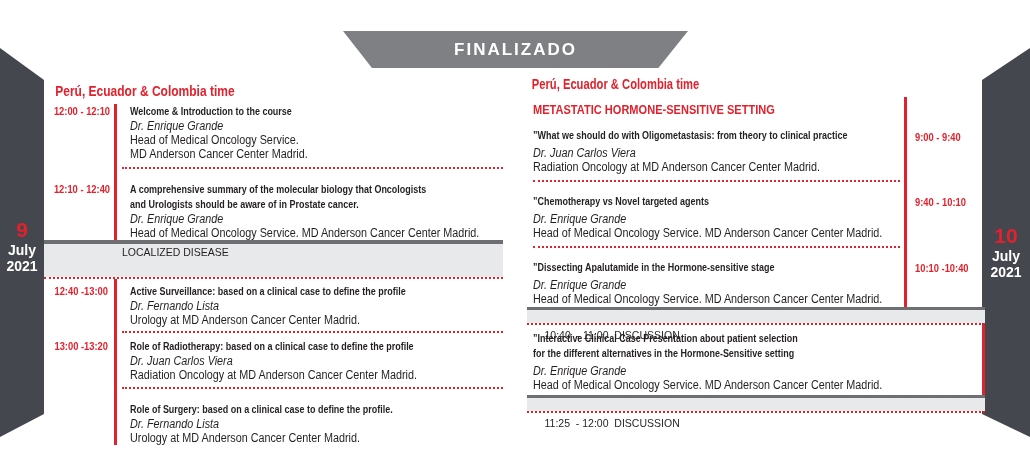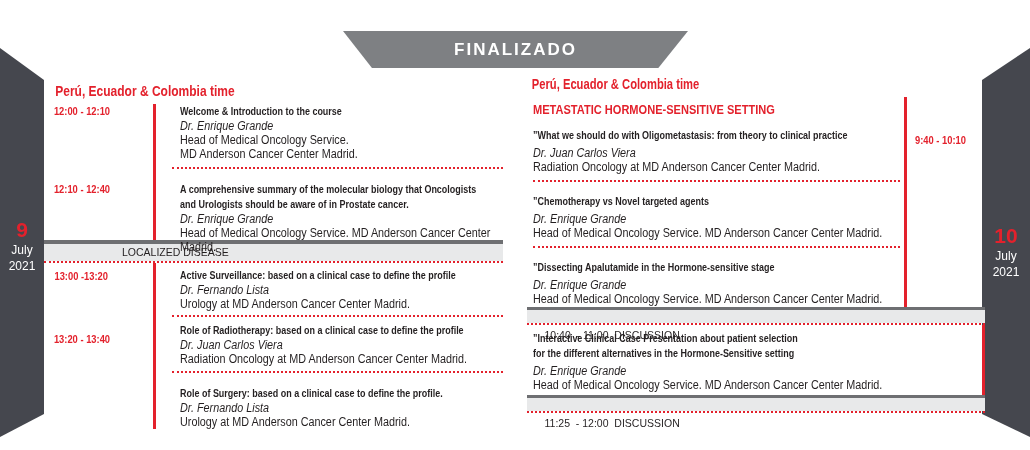--- a/index.html
+++ b/index.html
@@ -26,21 +26,21 @@
   
   .panel{position:absolute;top:48px;height:389px;background:var(--dark);}
   .panel-left{left:0;width:44px;
     clip-path:polygon(0 0,100% 8.2%,100% 94.1%,0 100%);}
   .panel-right{left:982px;width:48px;
     clip-path:polygon(0 8.2%,100% 0,100% 100%,0 94.1%);}
   .panel-inner{position:absolute;left:0;right:0;text-align:center;}
   .panel-left .panel-inner{top:170px;}
   .panel-right .panel-inner{top:176px;}
   .pday{font-size:21px;font-weight:bold;color:var(--red);line-height:24px;}
-  .pmonth,.pyear{font-size:12px;font-weight:normal;color:#fff;line-height:16px;}
+  .pmonth,.pyear{font-size:14px;font-weight:bold;color:#fff;line-height:16px;}
 
   
   .col{position:absolute;}
   .col-left{left:44px;top:82px;width:459px;}
   .col-right{left:527px;top:76px;width:458px;}
 
   .tz{color:var(--red);font-weight:bold;font-size:15px;white-space:nowrap;
     transform:scaleX(0.8);transform-origin:0 50%;}
   .tz-left{height:22px;padding-left:14px;}
   .tz-right{height:21px;padding-left:6px;font-size:14px;}
@@ -50,40 +50,40 @@
   .col-left .times{width:70px;}
   .col-right .times{width:78px;}
   .tslot{font-size:11px;font-weight:bold;color:var(--red);line-height:15px;}
   .col-left .tslot{text-align:right;padding-right:6px;}
   .col-right .tslot{text-align:left;padding-left:8px;}
   .tsq{display:inline-block;white-space:nowrap;transform:scaleX(0.85);}
   .col-left .tsq{transform-origin:100% 50%;}
   .col-right .tsq{transform-origin:0 50%;}
 
   .content{flex:1;min-width:0;}
-  .content-l{border-left:3px solid var(--red);padding-left:24px;margin-left:39px;}
+  .content-l{border-left:3px solid var(--red);padding-left:13px;}
   .content-r{border-right:3px solid var(--red);padding-left:6px;padding-right:14px;}
 
   .entry{overflow:visible;}
   .s-title{font-size:11.5px;font-weight:bold;line-height:15px;color:var(--text);
     white-space:pre-line;width:128%;transform:scaleX(0.78);transform-origin:0 0;}
   .s-text{font-size:12px;line-height:14px;color:var(--text);
     white-space:pre-line;width:111%;transform:scaleX(0.9);transform-origin:0 0;}
   .s-speaker{font-style:italic;}
   .col-right .s-speaker{margin-top:3px;}
 
   .subheader{color:var(--red);font-weight:bold;font-size:13px;white-space:nowrap;
     transform:scaleX(0.85);transform-origin:0 0;}
 
   .dotted{height:0;border-top:2px dotted var(--red);}
   .dotted.in-l{margin-left:-8px;}
   .dotted.in-r{margin-right:-10px;}
   .dotted.full{width:100%;}
 
-  .bar{background:var(--bar-fill);height:21px;line-height:17px;font-size:10.5px;color:var(--text);}
+  .bar{background:var(--bar-fill);height:37px;line-height:17px;font-size:10.5px;color:var(--text);}
   .bar-local{border-top:4px solid var(--bar-border);padding-left:78px;}
   .bar-disc{border-top:3px solid var(--bar-border);height:16px;
     padding-right:70px;white-space:pre;}
 </style>
 </head>
 <body>
 
 <div class="stage">
 
   <div class="banner">
@@ -131,22 +131,22 @@
       </div>
     </div>
 
     <div class="bar bar-local">
       <span>LOCALIZED DISEASE</span>
     </div>
     <div class="dotted full"></div>
 
     <div class="group">
       <div class="times">
+        <div class="tslot" style="height:54px;padding-top:5px"><span class="tsq">12:40 -13:00</span></div>
         <div class="tslot" style="height:62px;padding-top:6px"><span class="tsq">13:00 -13:20</span></div>
-        <div class="tslot" style="height:50px;padding-top:7px"><span class="tsq">13:20 - 13:40</span></div>
       </div>
       <div class="content content-l">
         <div class="entry" style="height:54px;padding-top:5px">
           <div class="s-title">Active Surveillance: based on a clinical case to define the profile</div>
           <div class="s-text s-speaker">Dr. Fernando Lista</div>
           <div class="s-text">Urology at MD Anderson Cancer Center Madrid.</div>
           <div class="dotted in-l" style="margin-top:4px"></div>
         </div>
         <div class="entry" style="height:62px;padding-top:6px">
           <div class="s-title">Role of Radiotherapy: based on a clinical case to define the profile</div>
@@ -182,21 +182,23 @@
           <div class="dotted in-r" style="margin-top:6px"></div>
         </div>
         <div class="entry" style="height:49px;padding-top:2px">
           <div class="s-title">”Dissecting Apalutamide in the Hormone-sensitive stage</div>
           <div class="s-text s-speaker">Dr. Enrique Grande</div>
           <div class="s-text">Head of Medical Oncology Service. MD Anderson Cancer Center Madrid.</div>
         </div>
       </div>
       <div class="times">
         <div class="tslot" style="height:31px"></div>
+        <div class="tslot" style="height:62px;padding-top:2px"><span class="tsq">9:00 - 9:40</span></div>
         <div class="tslot" style="height:68px;padding-top:5px"><span class="tsq">9:40 - 10:10</span></div>
+        <div class="tslot" style="height:49px;padding-top:3px"><span class="tsq">10:10 -10:40</span></div>
       </div>
     </div>
 
     <div class="bar bar-disc">
       <span>10:40  - 11:00  DISCUSSION</span>
     </div>
     <div class="dotted full"></div>
 
     <div class="group">
       <div class="content content-r">

